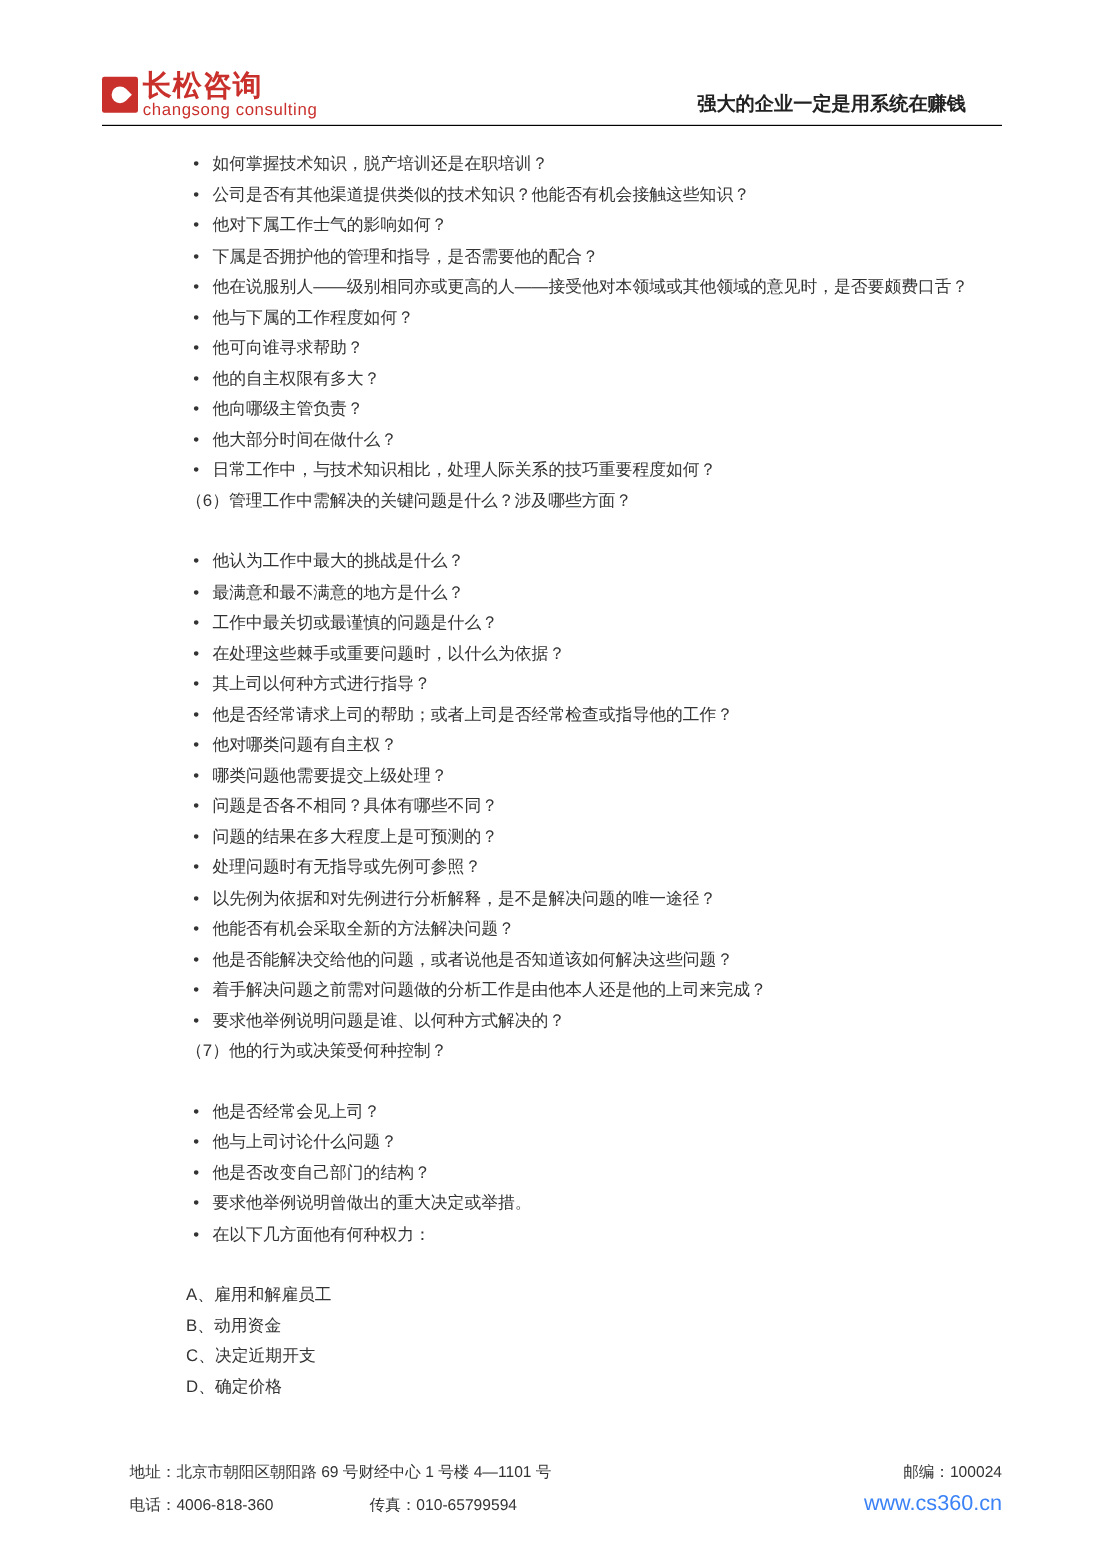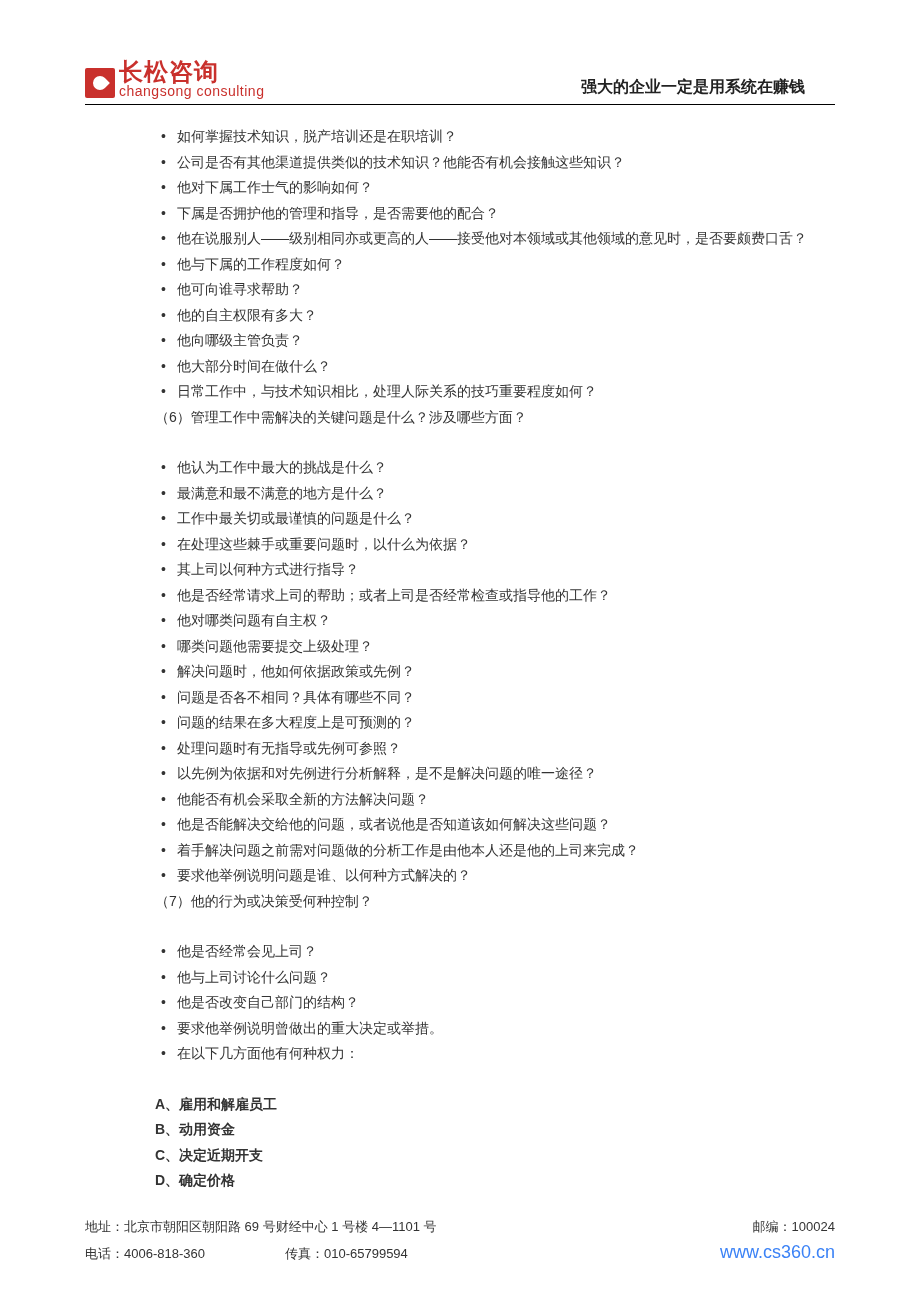--- a/index.html
+++ b/index.html
@@ -17,21 +17,21 @@
     .header {
       display: flex;
       justify-content: space-between;
       align-items: flex-end;
       border-bottom: 1.5px solid #000;
       padding-bottom: 6px;
       margin-bottom: 12px;
     }
     .logo {
       display: flex;
-      align-items: flex-end;
+      align-items: center;
       gap: 4px;
     }
     .logo-icon {
       width: 30px;
       height: 30px;
       background: #c9302c;
       border-radius: 2px;
       position: relative;
     }
     .logo-icon::before {
@@ -90,38 +90,38 @@
       left: 6px;
       top: 0;
       font-size: 14px;
       color: #333;
     }
     .section-heading {
       margin-bottom: 26px;
     }
     .lettered {
       margin-top: 26px;
-      font-weight: bold;
     }
     .lettered div {
       margin-bottom: 1px;
     }
     .footer {
       position: absolute;
       bottom: 35px;
       left: 85px;
       right: 85px;
       font-size: 13px;
       color: #333;
       line-height: 1.6;
     }
     .footer-row {
       display: flex;
       justify-content: space-between;
       align-items: baseline;
+      margin-left: 23px;
     }
     .footer-left {
       display: flex;
       gap: 80px;
     }
     .website {
       font-family: Arial, sans-serif;
       font-size: 18px;
       color: #3b82f6;
     }
@@ -159,21 +159,20 @@
     <div class="section-heading">（6）管理工作中需解决的关键问题是什么？涉及哪些方面？</div>
     <ul class="bulleted" id="list6">
         <li>他认为工作中最大的挑战是什么？</li>
         <li>最满意和最不满意的地方是什么？</li>
         <li>工作中最关切或最谨慎的问题是什么？</li>
         <li>在处理这些棘手或重要问题时，以什么为依据？</li>
         <li>其上司以何种方式进行指导？</li>
         <li>他是否经常请求上司的帮助；或者上司是否经常检查或指导他的工作？</li>
         <li>他对哪类问题有自主权？</li>
         <li>哪类问题他需要提交上级处理？</li>
-        <li>解决问题时，他如何依据政策或先例？</li>
         <li>问题是否各不相同？具体有哪些不同？</li>
         <li>问题的结果在多大程度上是可预测的？</li>
         <li>处理问题时有无指导或先例可参照？</li>
         <li>以先例为依据和对先例进行分析解释，是不是解决问题的唯一途径？</li>
         <li>他能否有机会采取全新的方法解决问题？</li>
         <li>他是否能解决交给他的问题，或者说他是否知道该如何解决这些问题？</li>
         <li>着手解决问题之前需对问题做的分析工作是由他本人还是他的上司来完成？</li>
         <li>要求他举例说明问题是谁、以何种方式解决的？</li>
       </ul>
 

